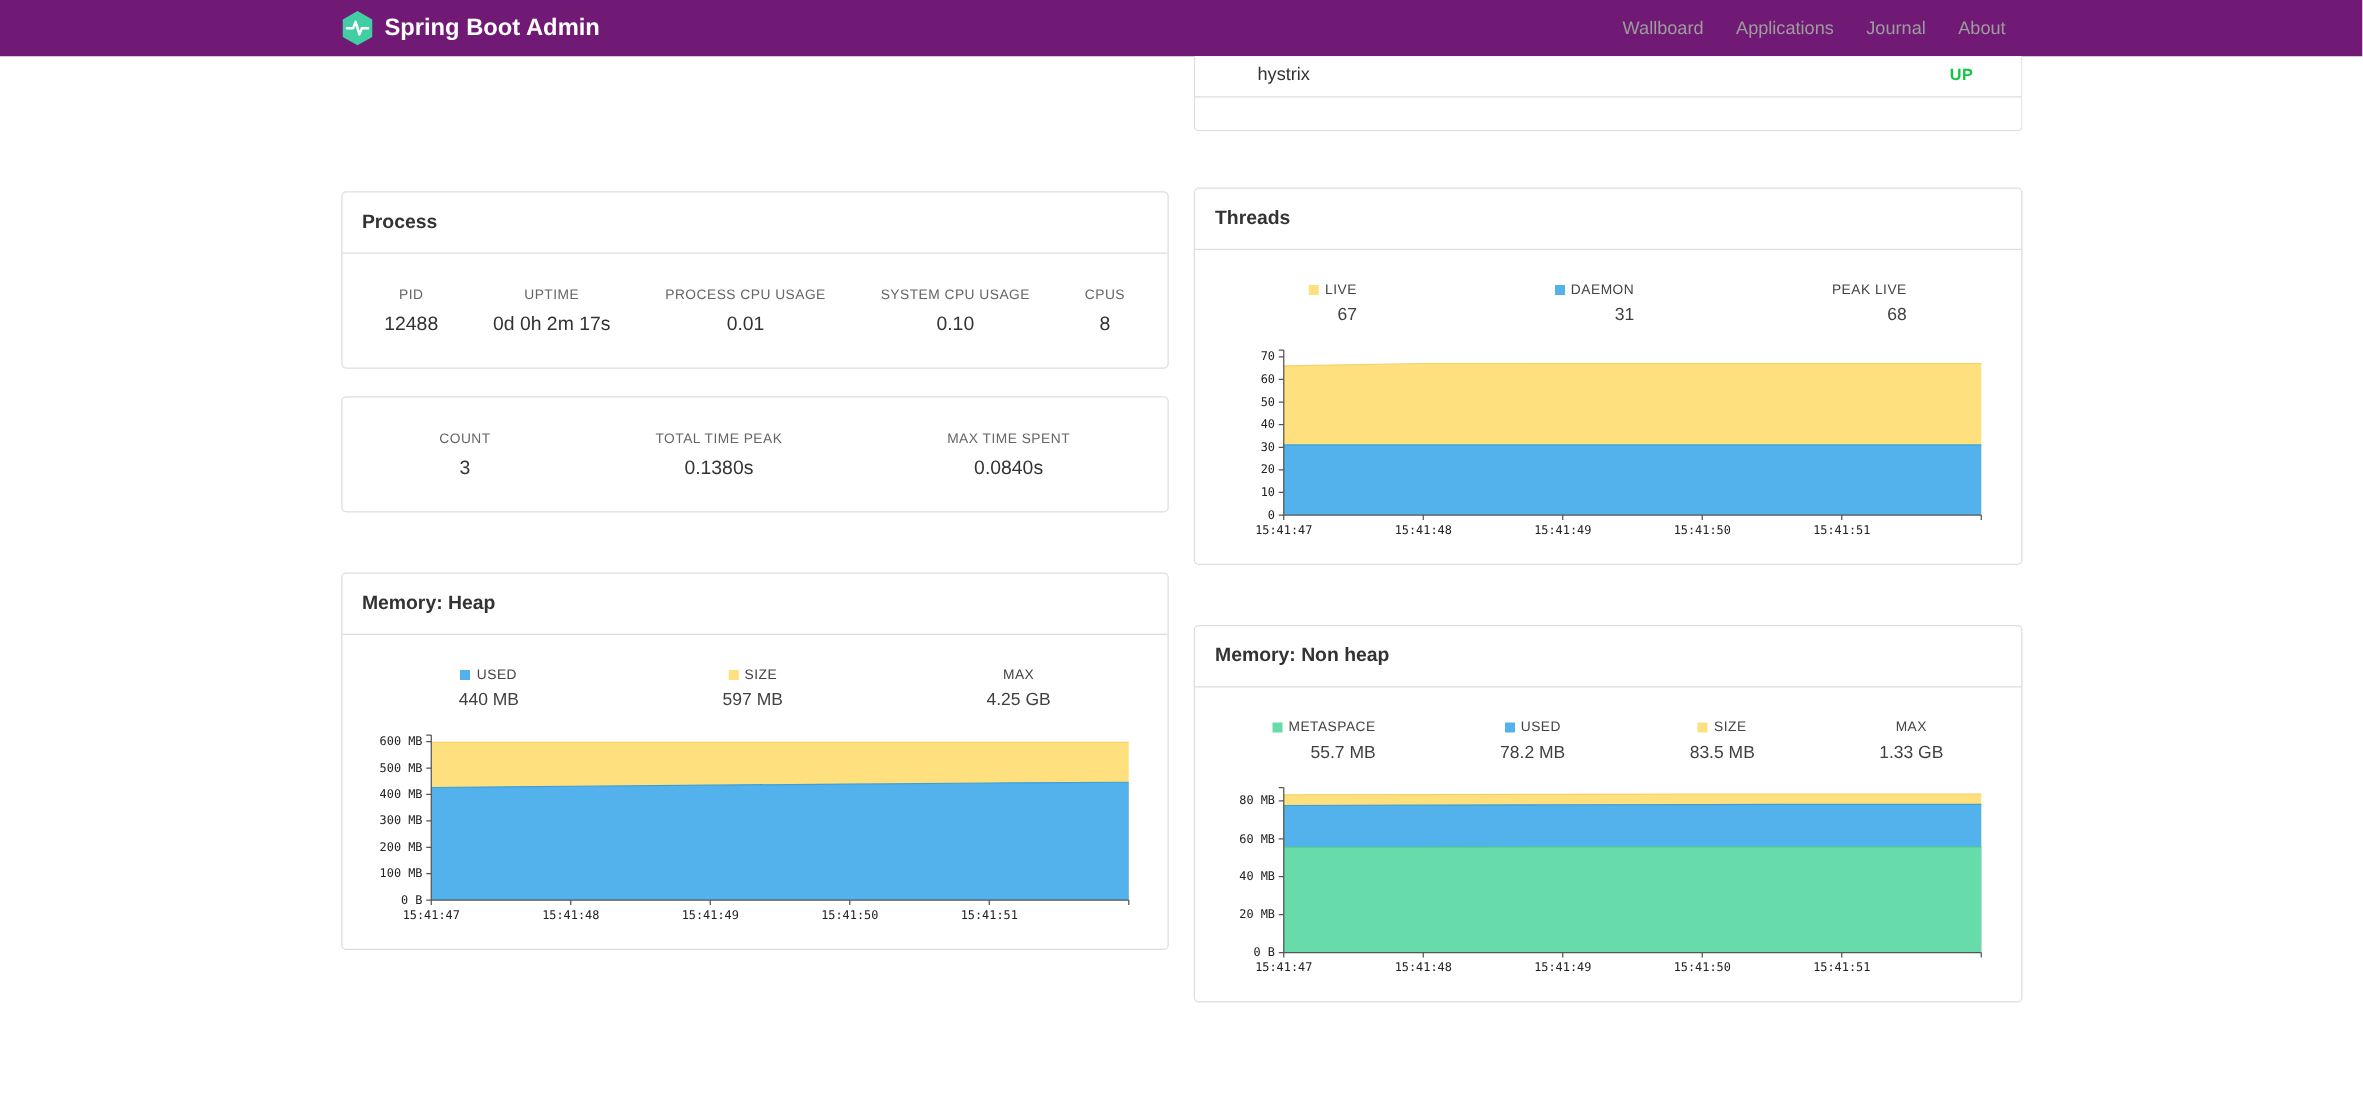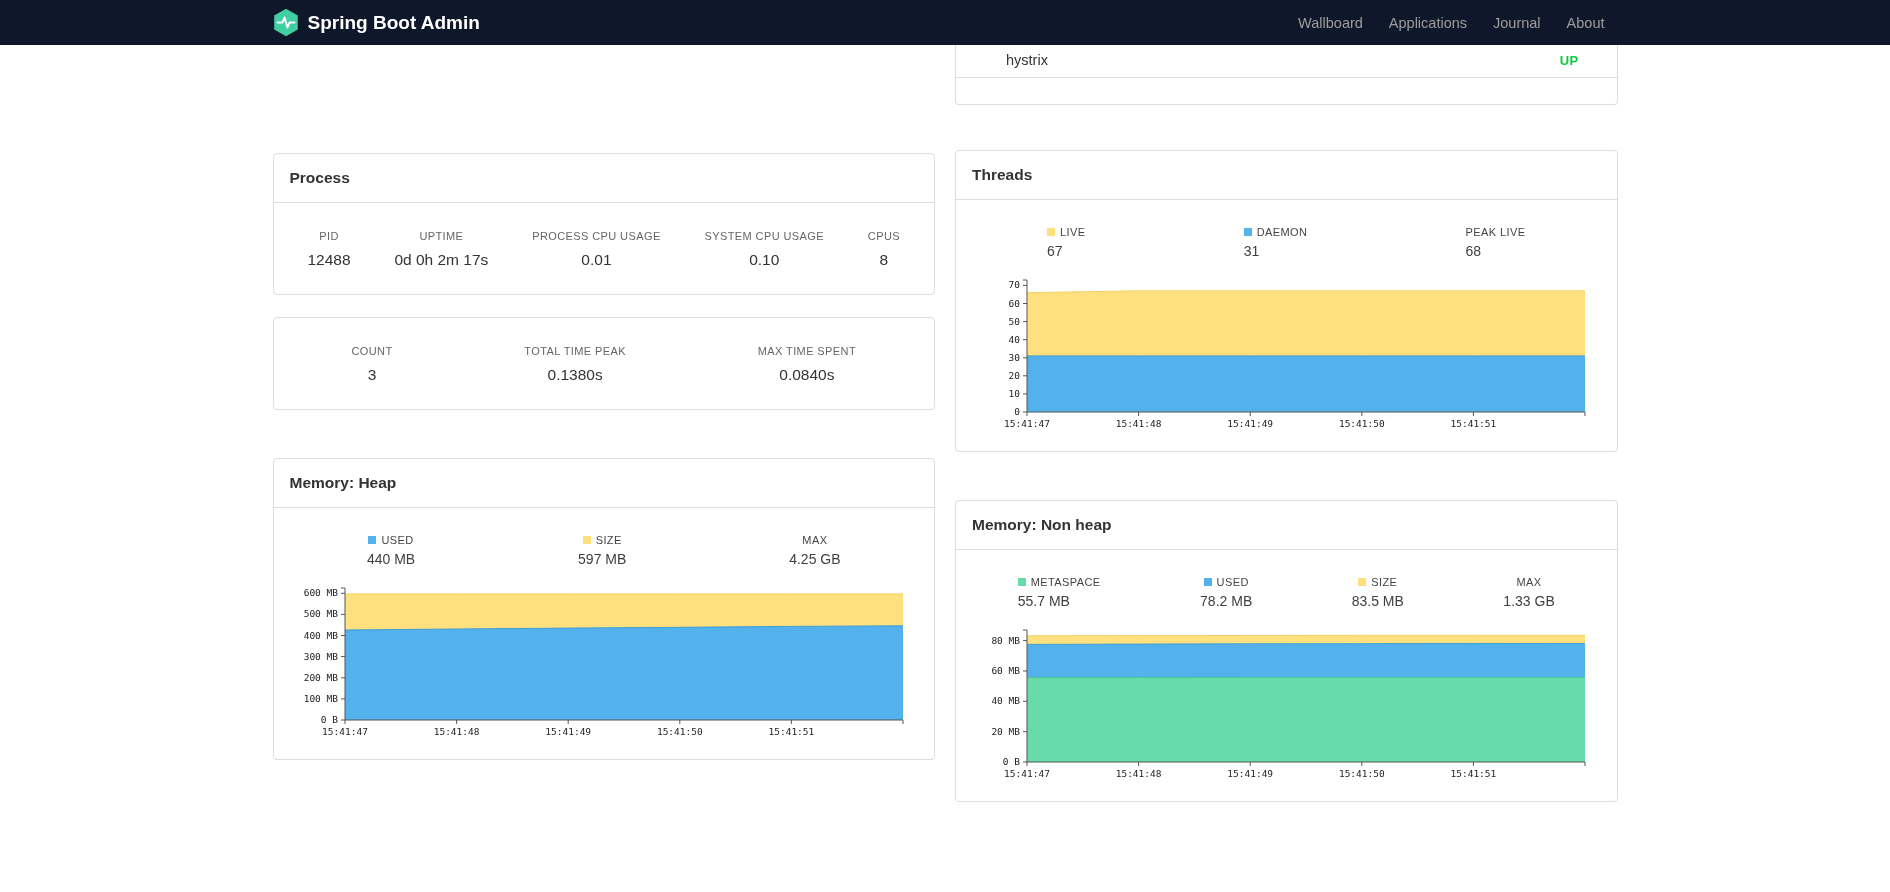--- a/index.html
+++ b/index.html
@@ -1,38 +1,38 @@
 <!DOCTYPE html>
 <html><head>
 <meta charset="utf-8">
 <style>
   * { box-sizing: border-box; margin: 0; padding: 0; }
   html,body { background:#fff; }
   body {
     font-family: "Liberation Sans", "DejaVu Sans", sans-serif;
     width: 1890px; height: 892px; overflow: hidden; color:#333;
   }
-  .navbar { background:#0f172a; height:45px; width:100%; }
+  .navbar { background:#701a75; height:45px; width:100%; }
   .container { width:1345px; margin:0 auto; }
   .nav-inner { display:flex; align-items:center; justify-content:space-between; height:45px; }
   .brand { display:flex; align-items:center; gap:9px; color:#fff; font-weight:bold; font-size:19px; cursor:pointer; }
   .nav-links { display:flex; align-items:flex-end; }
   .nav-links a { color:#9d9d9d; font-size:14.5px; padding:0 13px; text-decoration:none; cursor:pointer; }
 
   .grid { display:flex; gap:20px; align-items:flex-start; }
   .col { flex:1; min-width:0; }
 
   .panel { border:1px solid #ddd; border-radius:4px; background:#fff; }
   .panel-header { padding:15px 16px; font-size:15.5px; font-weight:bold; color:#333; border-bottom:1px solid #ddd; }
 
   .metrics { display:flex; justify-content:space-around; text-align:center; padding:27px 12px 25px; }
   .metric-label { font-size:11px; color:#666; letter-spacing:.4px; }
   .metric-value { font-size:15.5px; color:#333; margin-top:9px; }
 
-  .legend-row { display:flex; justify-content:space-around; text-align:left; padding:26px 12px 4px; }
+  .legend-row { display:flex; justify-content:space-around; text-align:right; padding:26px 12px 4px; }
   .legend-label { font-size:11px; color:#444; letter-spacing:.4px; display:flex; align-items:center; justify-content:center; gap:5px; }
   .sq { width:8px; height:8px; display:inline-block; }
   .legend-value { font-size:14px; color:#404040; margin-top:5px; }
 
   .chart-wrap { padding:8px 14px 18px; }
   .chart { display:block; }
   text.tick { font-family:"DejaVu Sans Mono", monospace; font-size:9.5px; fill:#222; }
 
   .health-panel { border-top:none; border-radius:0 0 4px 4px; padding-bottom:26px; }
   .health-row { display:flex; justify-content:space-between; align-items:baseline;

